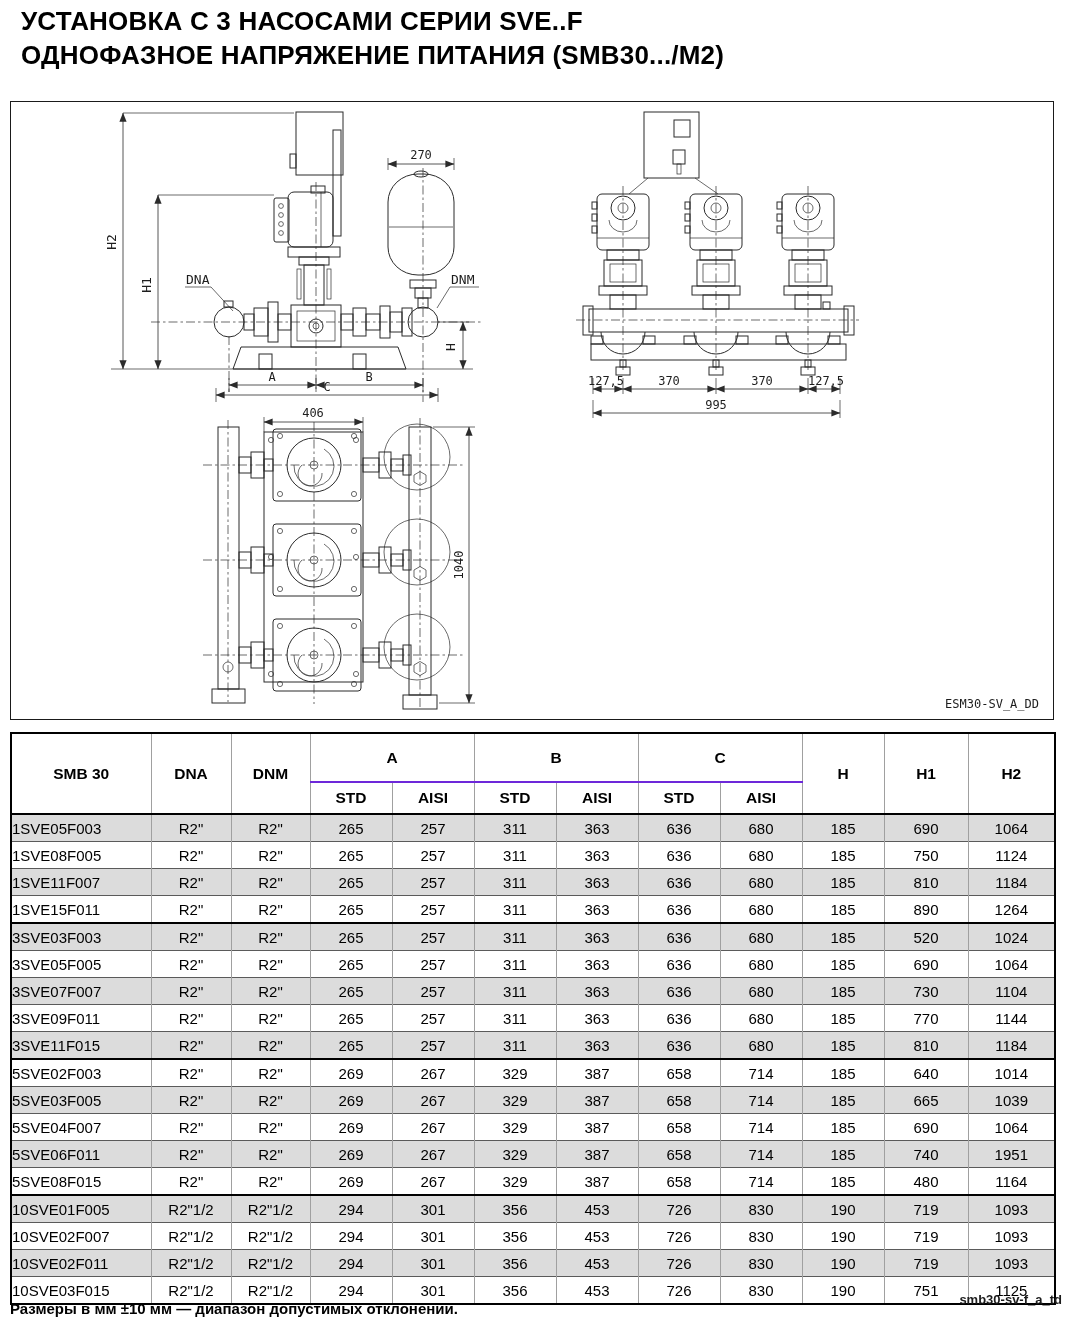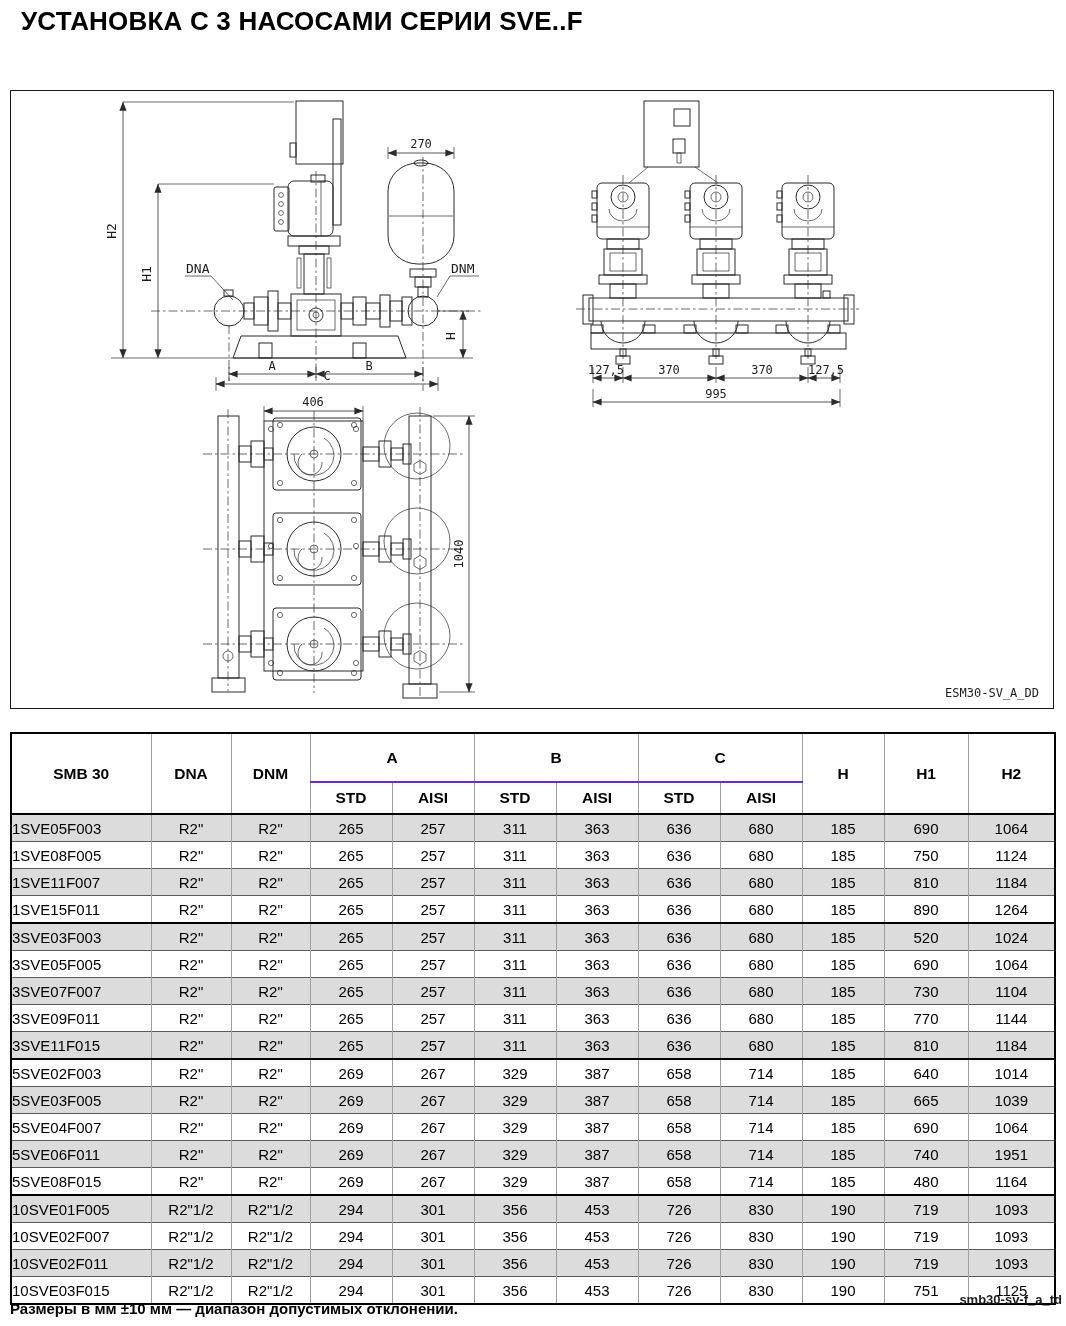--- a/index.html
+++ b/index.html
@@ -1,21 +1,21 @@
 <!DOCTYPE html>
 <html><head>
 <meta charset="utf-8">
 <style>
   html,body{margin:0;padding:0;}
   body{
     width:1066px;height:1326px;position:relative;background:#fff;color:#000;
     font-family:"Liberation Sans",sans-serif;overflow:hidden;
   }
   .title{position:absolute;left:21px;top:4px;font-weight:bold;font-size:26px;line-height:34px;letter-spacing:.2px;white-space:nowrap;}
-  .frame{position:absolute;left:10px;top:90px;width:1042px;height:617px;border:1.6px solid #1a1a1a;}
+  .frame{position:absolute;left:10px;top:101px;width:1042px;height:617px;border:1.6px solid #1a1a1a;}
   .frame svg{display:block;width:100%;height:100%;}
 
   
   .ln{stroke:#2b2b2b;fill:none;stroke-width:1;}
   .thin{stroke:#2b2b2b;fill:none;stroke-width:.7;}
   .cl{stroke:#2b2b2b;fill:none;stroke-width:.7;stroke-dasharray:9 3 2.5 3;}
   .dim{stroke:#2b2b2b;fill:none;stroke-width:.8;}
   .dtxt{font:12px "DejaVu Sans Mono",monospace;fill:#1d1d1d;}
   .ltxt{font:13px "DejaVu Sans Mono",monospace;fill:#1d1d1d;}
   .code{font:12px "DejaVu Sans Mono",monospace;fill:#1d1d1d;}
@@ -37,20 +37,21 @@
   tbody tr.shaded td{background:#dcdcdc;}
 
   .footer-note{position:absolute;left:10px;top:1300px;font-size:15px;font-weight:bold;}
   .footer-code{position:absolute;right:4px;top:1292px;font-size:13px;color:#1c1c1c;font-weight:bold;}
 </style>
 </head>
 <body>
 
 <div class="title">
   <div>УСТАНОВКА С 3 НАСОСАМИ СЕРИИ SVE..F</div>
+  <div>ОДНОФАЗНОЕ НАПРЯЖЕНИЕ ПИТАНИЯ (SMB30.../M2)</div>
 </div>
 
 <div class="frame">
 <svg viewBox="0 0 1042 617">
   <defs>
     <marker id="arr" viewBox="0 0 10 8" markerWidth="12" markerHeight="9" refX="9.6" refY="4" orient="auto-start-reverse">
       <path d="M0,0 L10,4 L0,8 Z" fill="#2b2b2b"></path>
     </marker>
 
     <g id="sv-pump">

